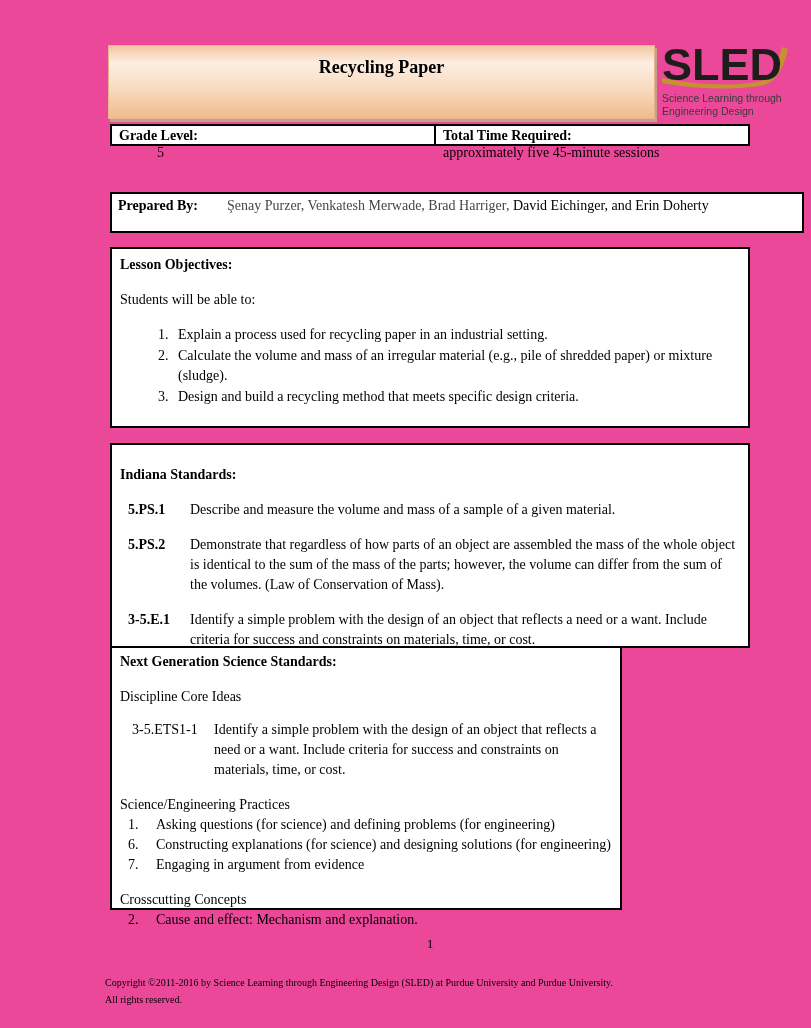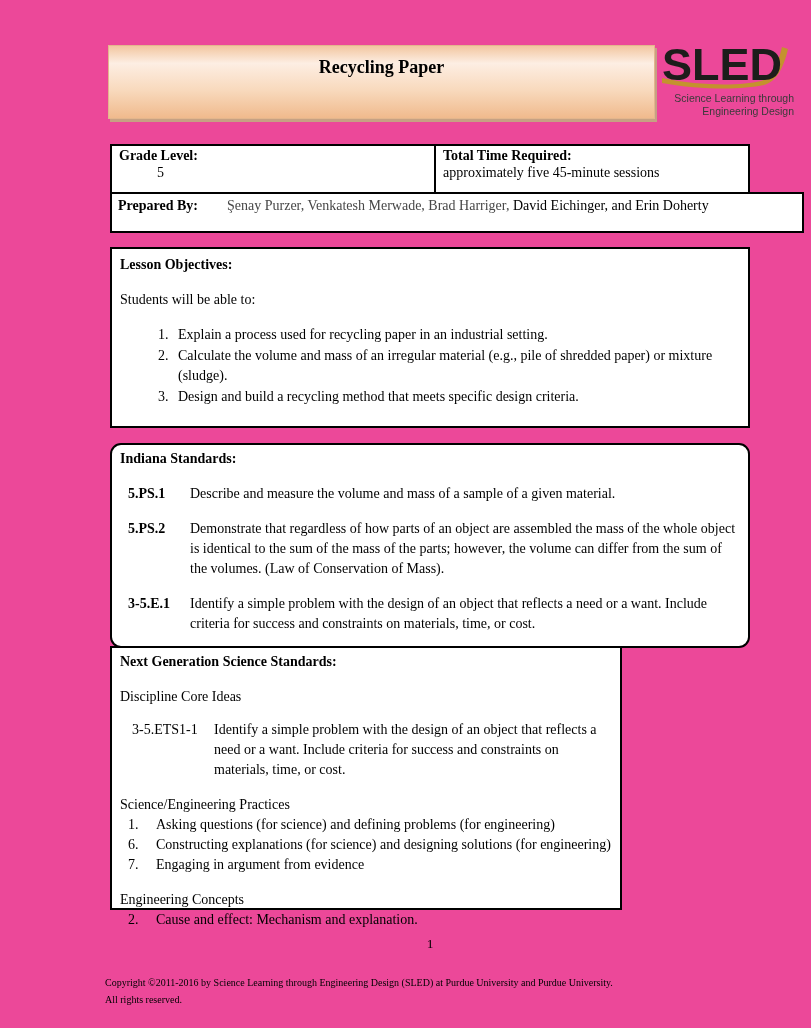--- a/index.html
+++ b/index.html
@@ -26,49 +26,49 @@
   .logo { position:absolute; left:660px; top:40px; width:136px; height:84px;
           font-family:"Liberation Sans", sans-serif; }
   .logo-swoosh { position:absolute; left:0; top:2px; z-index:1; }
   .logo-word {
     position:absolute; left:2px; top:0; z-index:2;
     font-size:45px; line-height:50px; font-weight:bold;
     letter-spacing:0px; color:var(--logo_text);
   }
   .logo-tagline {
     position:absolute; right:2px; top:52px; width:132px; z-index:2;
-    text-align:right; font-size:10.5px; line-height:12.5px; color:#3a3a3a;
+    text-align:left; font-size:10.5px; line-height:12.5px; color:#3a3a3a;
   }
   
   .box { position:absolute; border:2px solid #000; background:#fff;
          font-size:14px; line-height:20px; }
   .bold { font-weight:bold; }
   .italic { }
   .sp15 { height:15px; }
   .sp13 { height:13px; }
   
-  .info-table { left:110px; top:144px; width:640px; height:54px; display:flex; }
+  .info-table { left:110px; top:124px; width:640px; height:22px; display:flex; }
   .info-cell { padding:1px 7px; }
   .cell-grade { width:324px; border-right:2px solid #000; }
   .cell-time  { flex:1; }
   .grade-value { padding-left:38px; }
   .info-cell div { line-height:17px; }
   
   .prepared { left:110px; top:192px; width:694px; height:41px;
               display:flex; padding:2px 6px; }
   .prepared-label { flex:none; width:109px; font-weight:bold; }
   .prepared-names { flex:1; }
   .names-gray { color:var(--names_gray); }
   
   .objectives { left:110px; top:247px; width:640px; height:181px; padding:6px 8px; }
   .oli { display:flex; margin-left:38px; line-height:20.5px; }
   .onum { flex:none; width:20px; }
   .otext { flex:1; padding-right:4px; }
   
-  .indiana { left:110px; top:443px; width:640px; height:205px; padding:4px 8px;border-radius:11px; }
+  .indiana { left:110px; top:443px; width:640px; height:205px; padding:20px 8px; }
   .std { display:flex; margin-top:15px; }
   .std-code { flex:none; width:62px; margin-left:8px; font-weight:bold; }
   .std-desc { flex:1; padding-right:4px; }
   
   .ngss { left:110px; top:646px; width:512px; height:264px; padding:4px 8px; }
   .ets { display:flex;gap:10px; }
   .ets-code { flex:none; width:72px; margin-left:12px; }
   .ets-desc { flex:1; padding-right:4px; }
   .pli { display:flex; }
   .pnum { flex:none; width:28px; margin-left:8px; }
@@ -168,21 +168,21 @@
     </div>
     <div class="pli">
       <span class="pnum">6.</span>
       <span class="ptext">Constructing explanations (for science) and designing solutions (for engineering)</span>
     </div>
     <div class="pli">
       <span class="pnum">7.</span>
       <span class="ptext">Engaging in argument from evidence</span>
     </div>
     <div class="sp15"></div>
-    <div>Engineering Concepts</div>
+    <div>Crosscutting Concepts</div>
     <div class="pli">
       <span class="pnum">2.</span>
       <span class="ptext">Cause and effect: Mechanism and explanation.</span>
     </div>
   </div>
 
   <div class="page-number">1</div>
   <div class="copyright">
     <div>Copyright ©2011-2016 by Science Learning through Engineering Design (SLED) at Purdue University and Purdue University.</div>
     <div>All rights reserved.</div>

